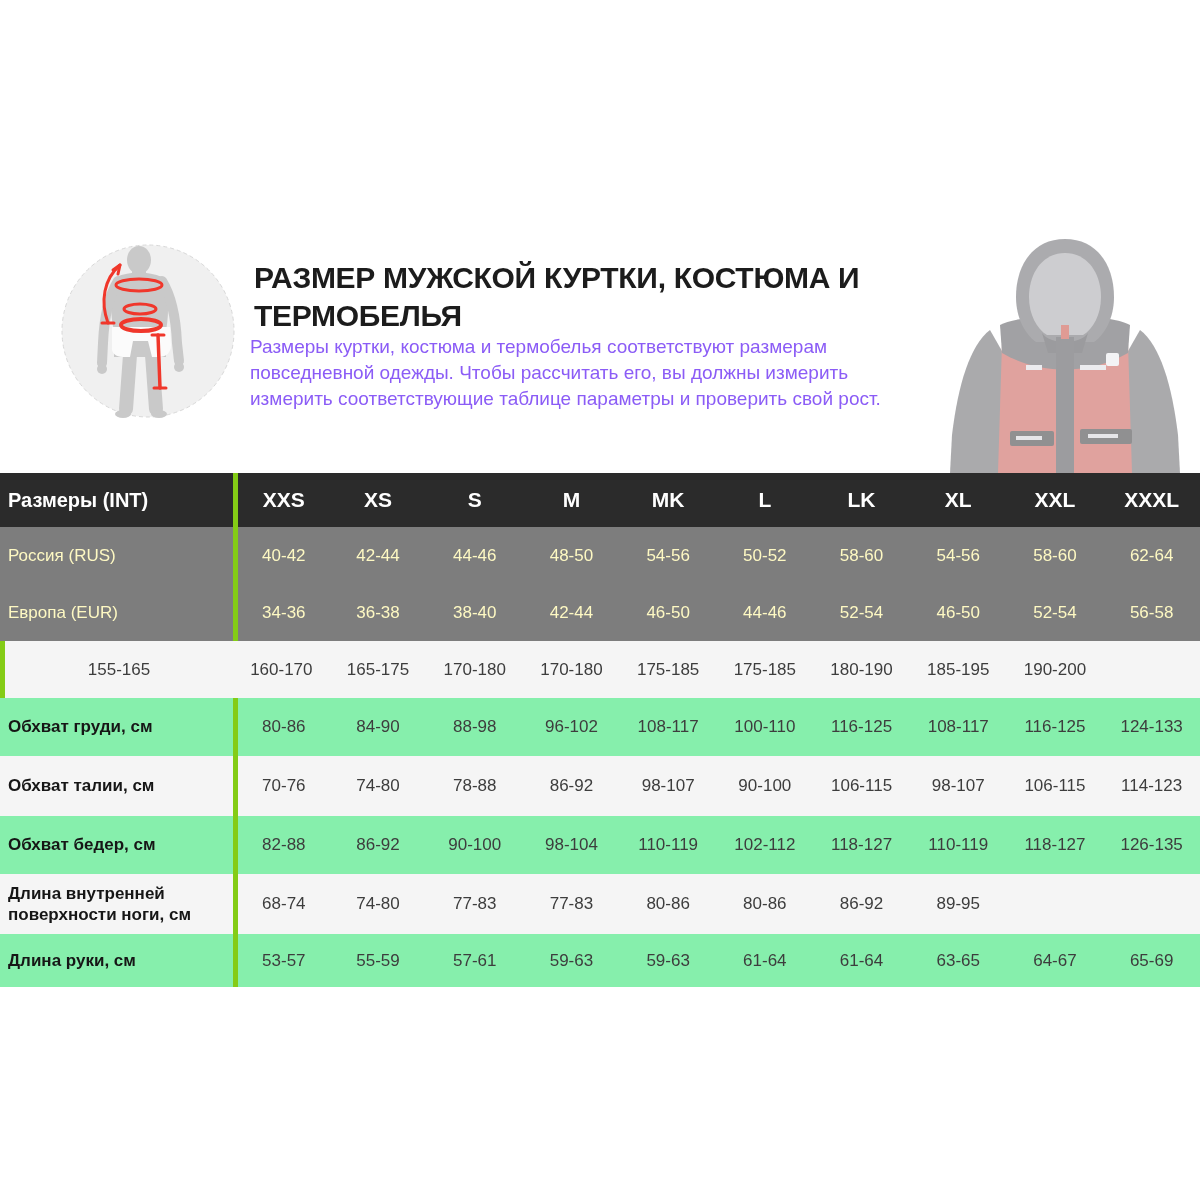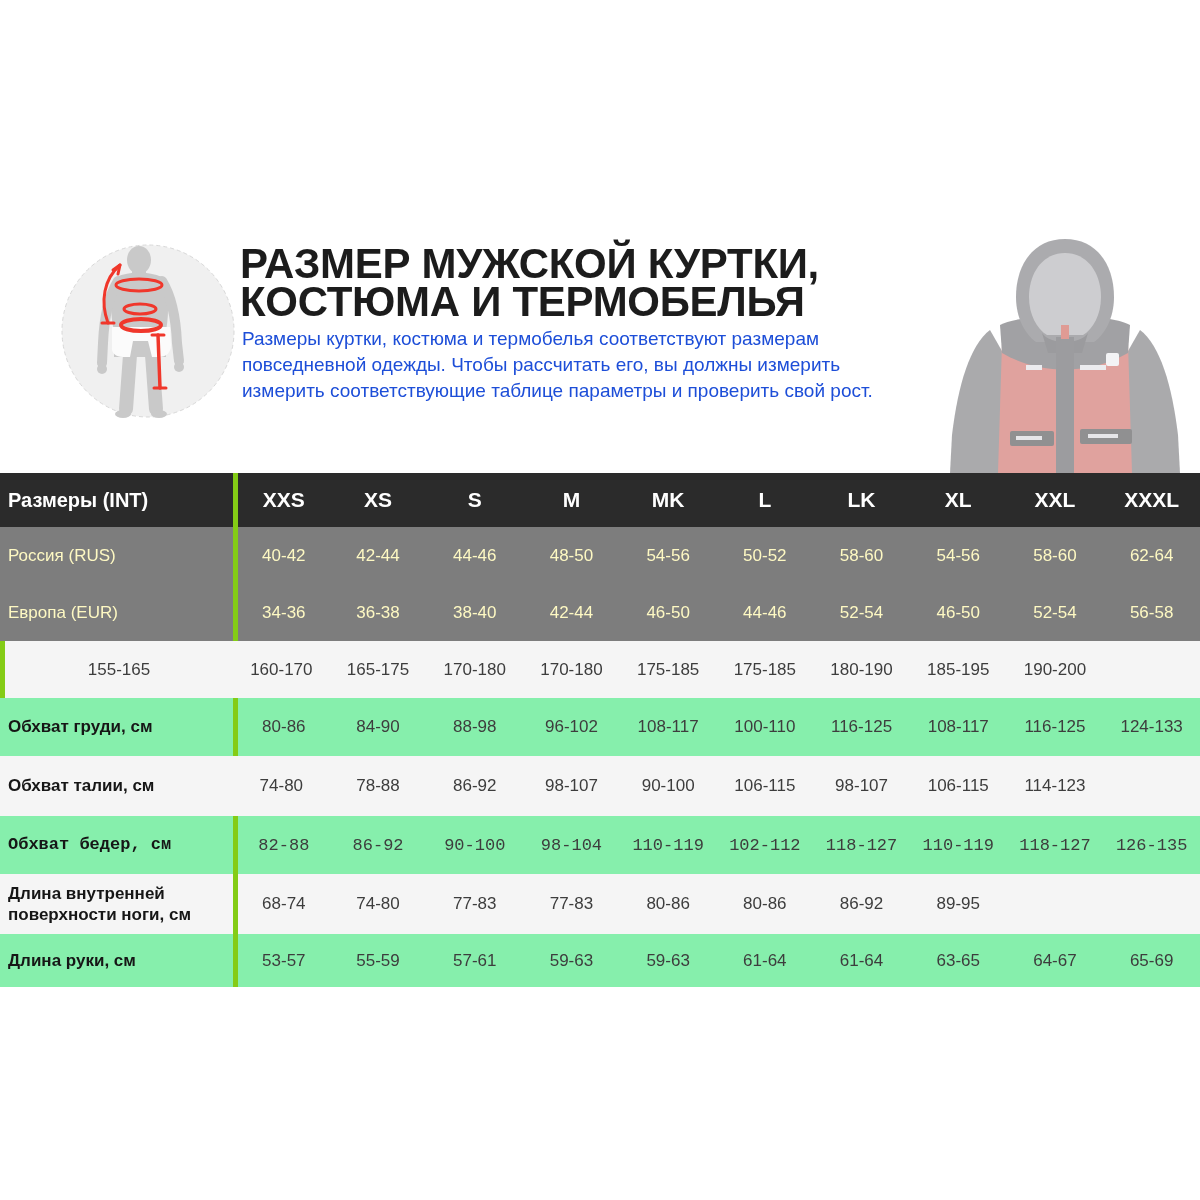--- a/index.html
+++ b/index.html
@@ -7,26 +7,26 @@
     width:1200px;height:1200px;background:#ffffff;
     font-family:"Liberation Sans","DejaVu Sans",sans-serif;
     -webkit-font-smoothing:antialiased;overflow:hidden;
   }
   .page{position:relative;width:1200px;height:1200px;background:#fff;}
 
   
   .diagram{position:absolute;left:60px;top:243px;width:176px;height:176px;}
   .title{
     position:absolute;left:238px;top:243px;width:700px;
-    font-size:42px;line-height:38px;font-weight:700;color:#1c1c1c;
-    letter-spacing:-0.3px;text-transform:uppercase;margin:2px;
+    font-size:30px;line-height:38px;font-weight:700;color:#1c1c1c;
+    letter-spacing:-0.3px;text-transform:uppercase;margin:16px;
   }
   .desc{
     position:absolute;left:238px;top:322px;width:652px;
-    font-size:19px;line-height:26px;color:#1d4ed8;margin:4px;
+    font-size:19px;line-height:26px;color:#8b5cf6;margin:12px;
   }
   .jacket{position:absolute;left:930px;top:225px;width:270px;height:248px;overflow:hidden;}
 
   
   .size-table{position:absolute;left:0;top:473px;width:1200px;}
   .t-row{display:grid;grid-template-columns:233px repeat(10,1fr);}
   .cell{display:flex;align-items:center;justify-content:center;font-size:17px;}
   .cell.label{justify-content:flex-start;text-align:left;padding-left:8px;padding-right:10px;}
   .cell.first{border-left:5px solid #84cc16;}
 
@@ -163,31 +163,32 @@
         <div class="cell val">96-102</div>
         <div class="cell val">108-117</div>
         <div class="cell val">100-110</div>
         <div class="cell val">116-125</div>
         <div class="cell val">108-117</div>
         <div class="cell val">116-125</div>
         <div class="cell val">124-133</div>
       </div>
       <div class="t-row t-light" style="height: 60px;">
         <div class="cell label">Обхват талии, см</div>
+        <div class="cell val first">70-76</div>
         <div class="cell val">74-80</div>
         <div class="cell val">78-88</div>
         <div class="cell val">86-92</div>
         <div class="cell val">98-107</div>
         <div class="cell val">90-100</div>
         <div class="cell val">106-115</div>
         <div class="cell val">98-107</div>
         <div class="cell val">106-115</div>
         <div class="cell val">114-123</div>
       </div>
-      <div class="t-row t-white" style="height: 58px; font-family: Liberation Mono, monospace;">
+      <div class="t-row t-white" style="height: 58px;">
         <div class="cell label">Обхват бедер, см</div>
         <div class="cell val first">82-88</div>
         <div class="cell val">86-92</div>
         <div class="cell val">90-100</div>
         <div class="cell val">98-104</div>
         <div class="cell val">110-119</div>
         <div class="cell val">102-112</div>
         <div class="cell val">118-127</div>
         <div class="cell val">110-119</div>
         <div class="cell val">118-127</div>

